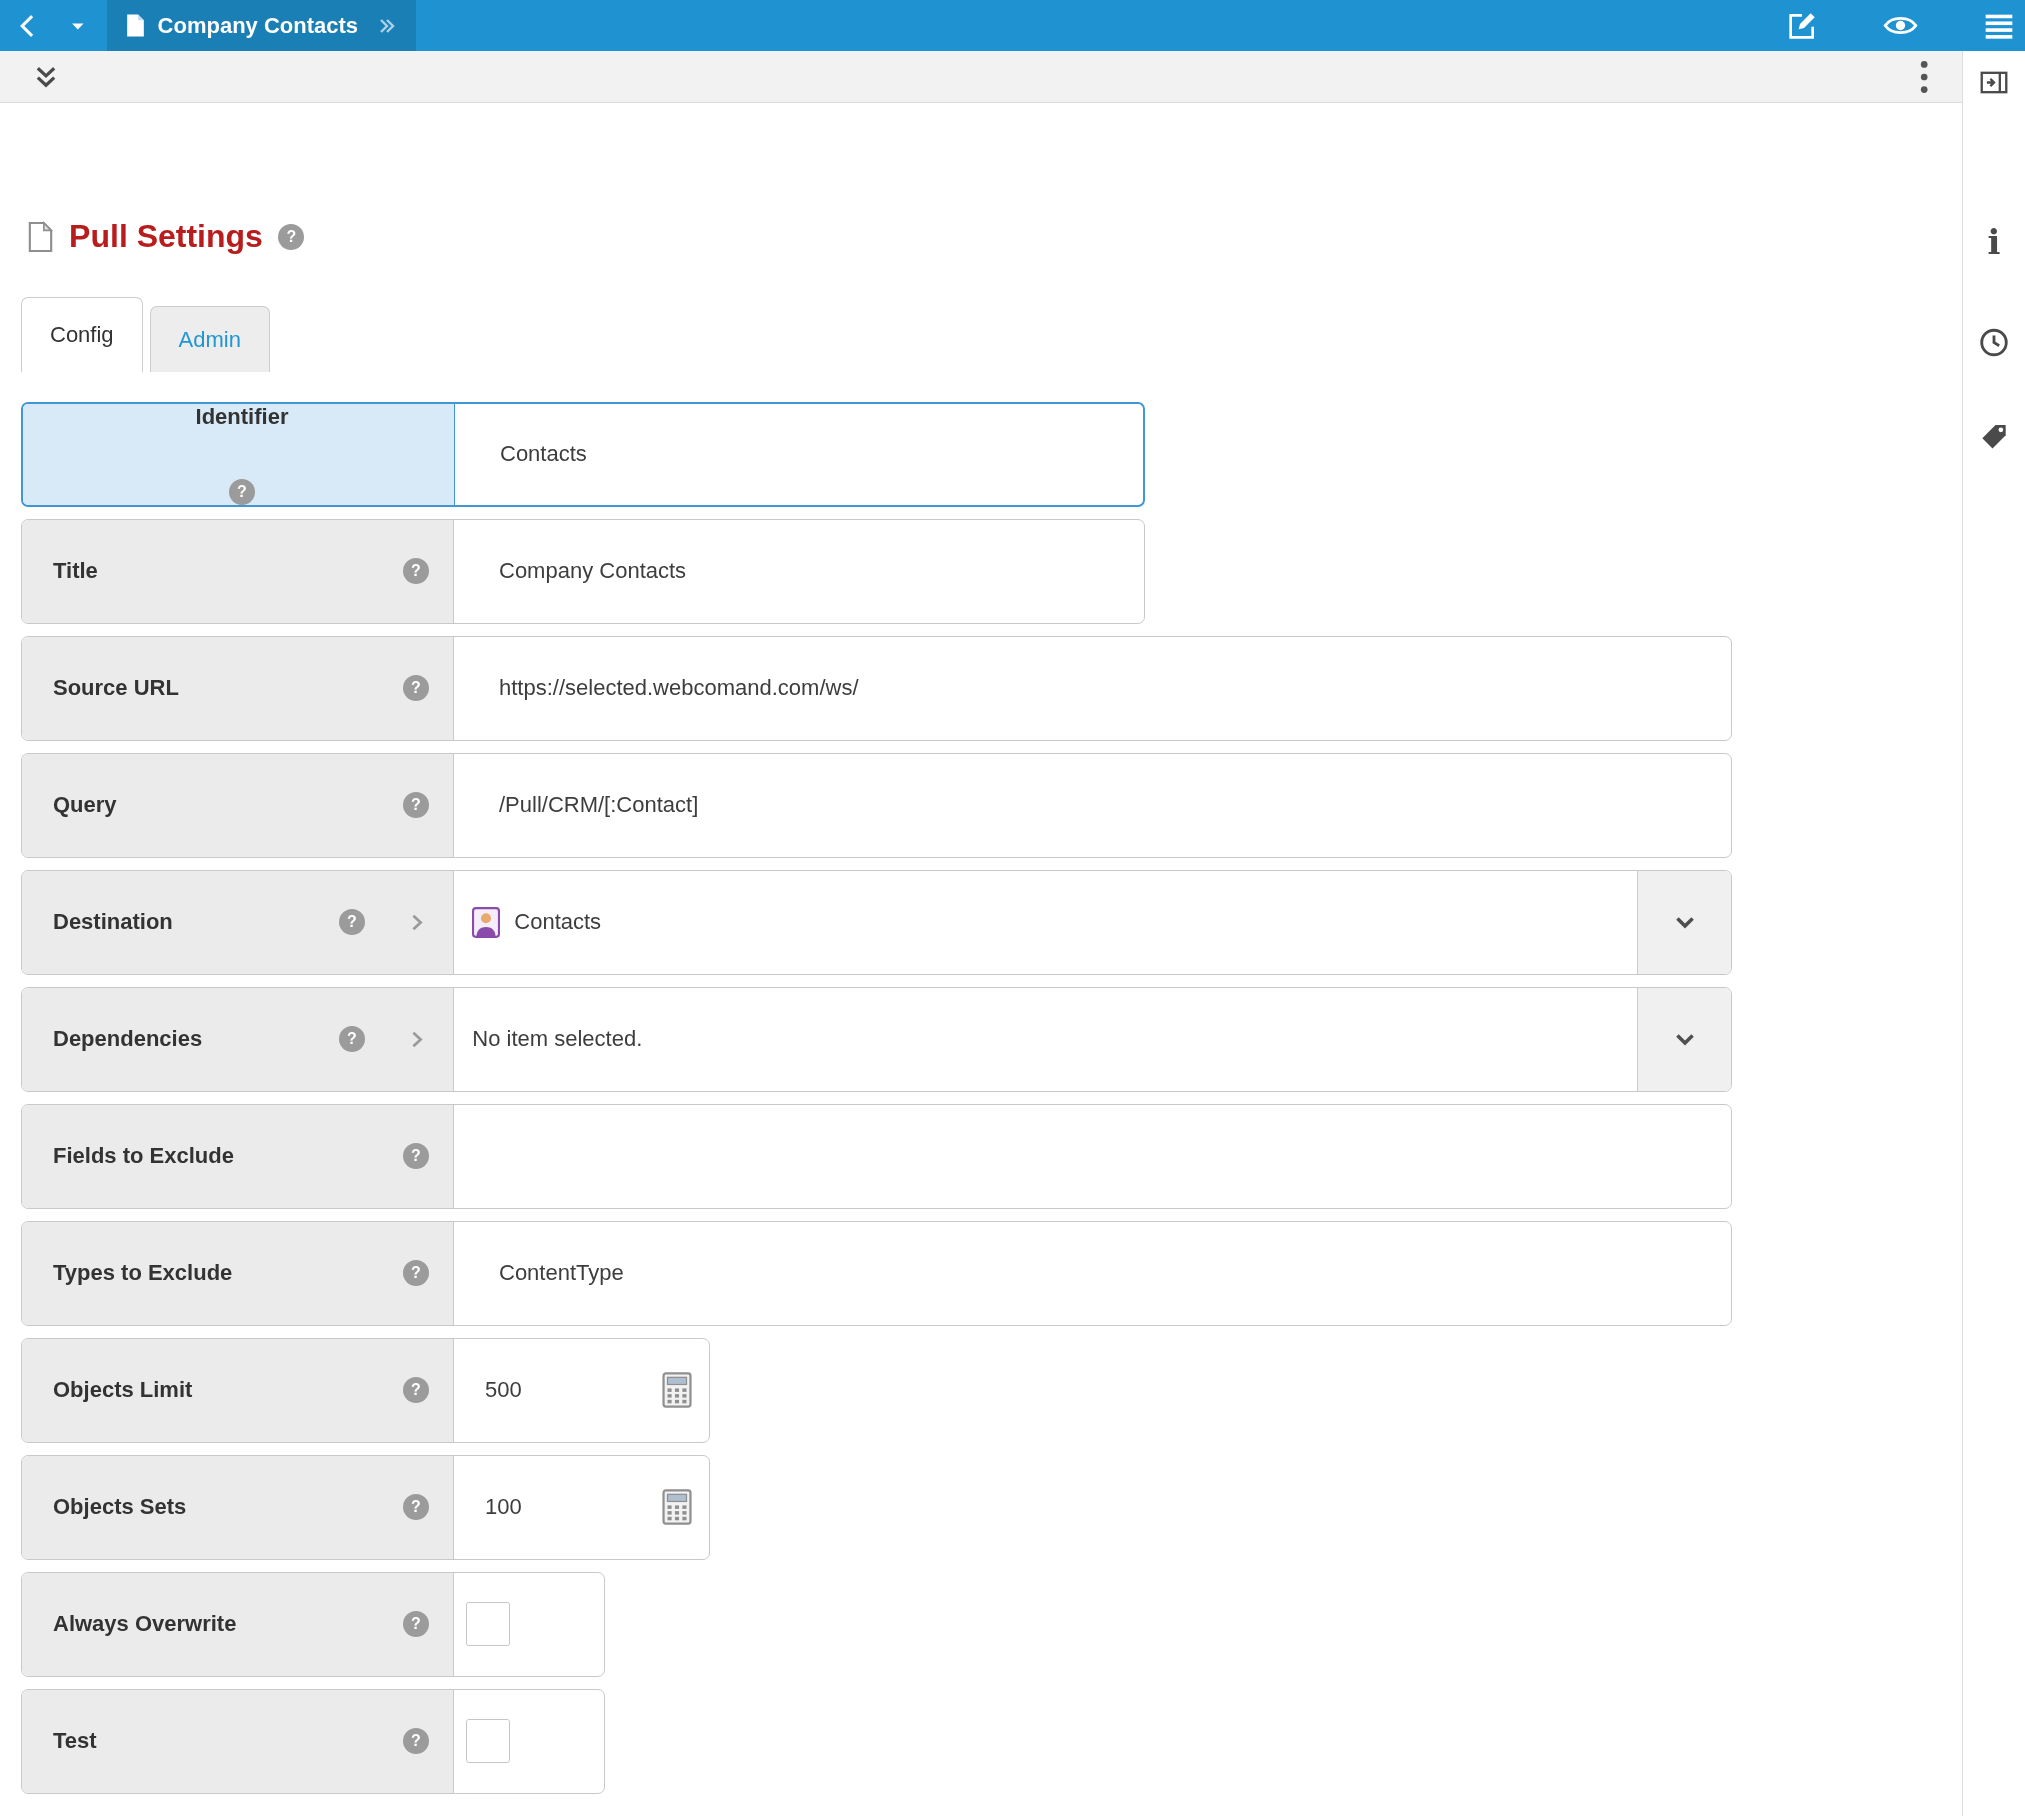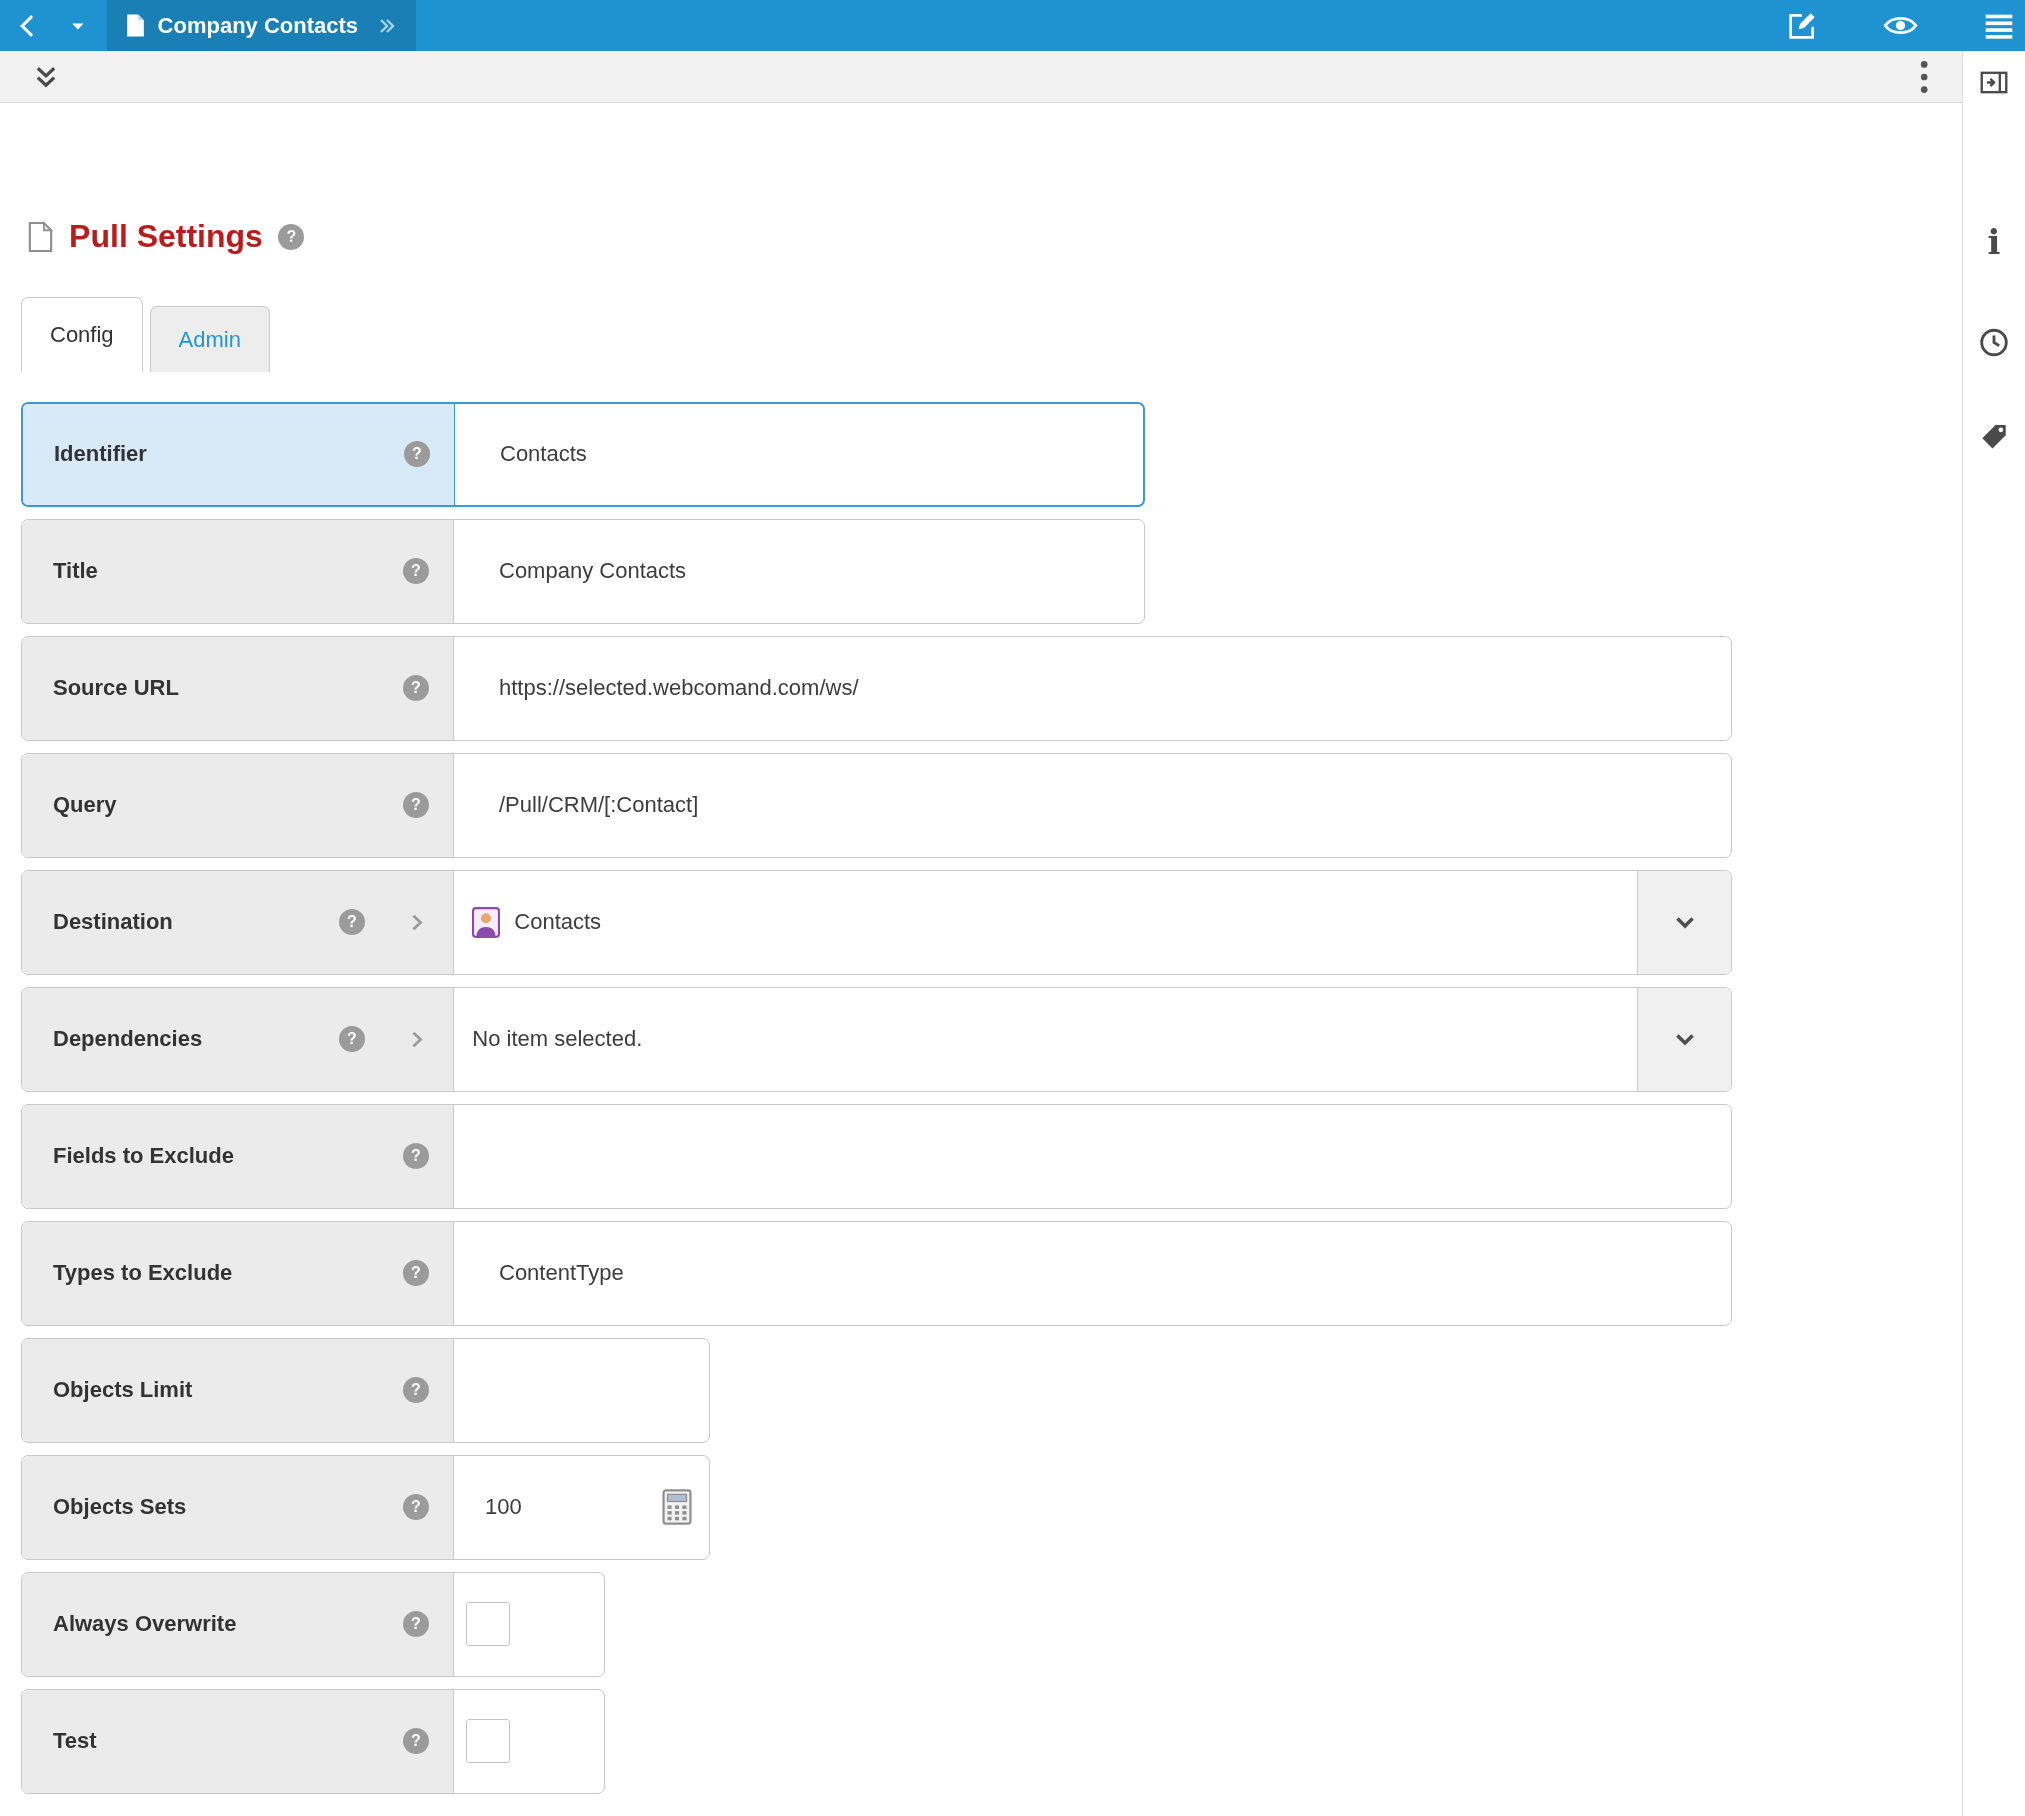--- a/index.html
+++ b/index.html
@@ -51,21 +51,21 @@
   .cell-input{flex:1;display:flex;align-items:center;padding-left:45px;cursor:text;}
   .val{font-size:22px;color:#3d3d3d;white-space:nowrap;}
   .cell-pick{flex:1;display:flex;align-items:center;gap:14px;padding-left:18.3px;cursor:pointer;}
   .dd-btn{width:94px;flex:none;align-self:stretch;border-left:1.4px solid #ccc;background:#f0f0f0;display:flex;align-items:center;justify-content:center;cursor:pointer;}
   .cell-num{width:255px;flex:none;display:flex;align-items:center;padding:0 12.7px 0 31px;cursor:text;}
   .cell-num .val{flex:1;}
   .calc{display:flex;flex:none;}
   .cell-check{width:90px;flex:none;display:flex;align-items:center;padding-left:12px;}
   .checkbox{width:44px;height:44px;border:1.4px solid #c5c5c5;border-radius:2.8px;background:#fff;cursor:pointer;}
   .row-active{border:2.1px solid #4197d3;}
-  .row-active .cell-label{background:#d8eaf8;border-right-color:#4197d3;}
+  .row-active .cell-label{background:#d8eaf8;border-right-color:#4197d3;flex-direction:column;}
   .ct-icon{display:flex;flex:none;}
 </style>
 </head>
 <body>
 
 <div class="topbar">
   <div class="tb-btn btn-back">
     <span style="display:flex">
       <svg viewBox="0 0 24 24" width="28" height="28">
           <path d="M15.5 3.5 L7 12 L15.5 20.5" fill="none" stroke="#fff" stroke-width="2.6"></path>
@@ -287,20 +287,40 @@
       </div>
       <div class="cell-input">
         <span class="val">ContentType</span>
       </div>
     </div>
 
     <div class="row w-num">
       <div class="cell-label">
         <span class="lbl">Objects Limit</span>
         <span class="help">?</span>
+      </div>
+      <div class="cell-num">
+        <span class="val">500</span>
+        <span class="calc">
+          <svg viewBox="0 0 24 24" width="38" height="38">
+            <rect x="3.5" y="1.5" width="17" height="21" rx="1.5" fill="#f2f2f2" stroke="#8f8f8f" stroke-width="1.4"></rect>
+            <rect x="6" y="4" width="12" height="4.5" fill="#aebfd2" stroke="#8f8f8f" stroke-width="0.8"></rect>
+            <g fill="#8f8f8f">
+              <rect x="6" y="11" width="2.6" height="2.2"></rect>
+                <rect x="10.7" y="11" width="2.6" height="2.2"></rect>
+                <rect x="15.4" y="11" width="2.6" height="2.2"></rect>
+              <rect x="6" y="14.6" width="2.6" height="2.2"></rect>
+                <rect x="10.7" y="14.6" width="2.6" height="2.2"></rect>
+                <rect x="15.4" y="14.6" width="2.6" height="2.2"></rect>
+              <rect x="6" y="18.2" width="2.6" height="2.2"></rect>
+                <rect x="10.7" y="18.2" width="2.6" height="2.2"></rect>
+                <rect x="15.4" y="18.2" width="2.6" height="2.2"></rect>
+            </g>
+          </svg>
+        </span>
       </div>
     </div>
 
     <div class="row w-num">
       <div class="cell-label">
         <span class="lbl">Objects Sets</span>
         <span class="help">?</span>
       </div>
       <div class="cell-num">
         <span class="val">100</span>

